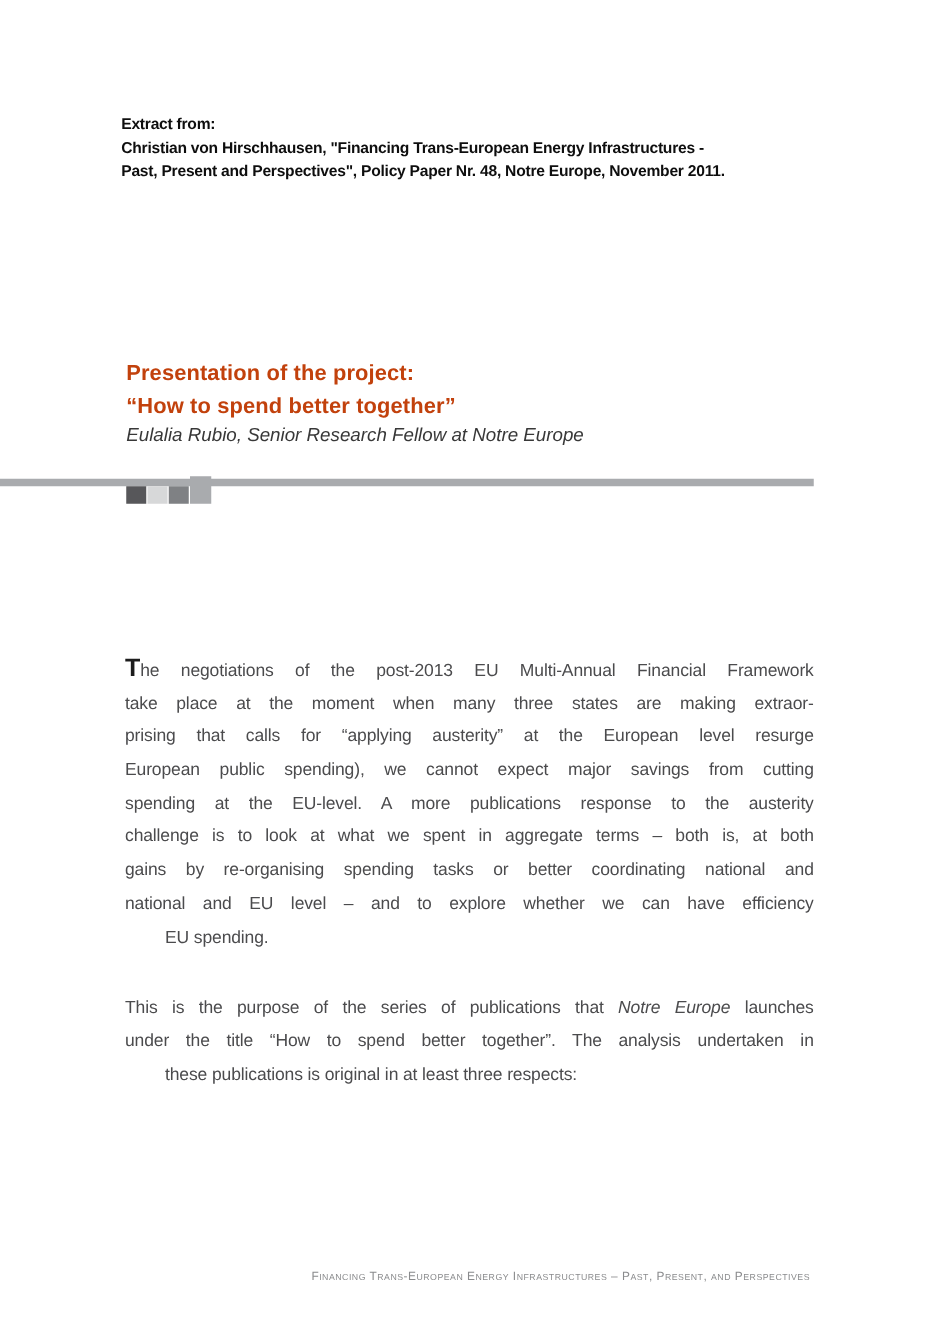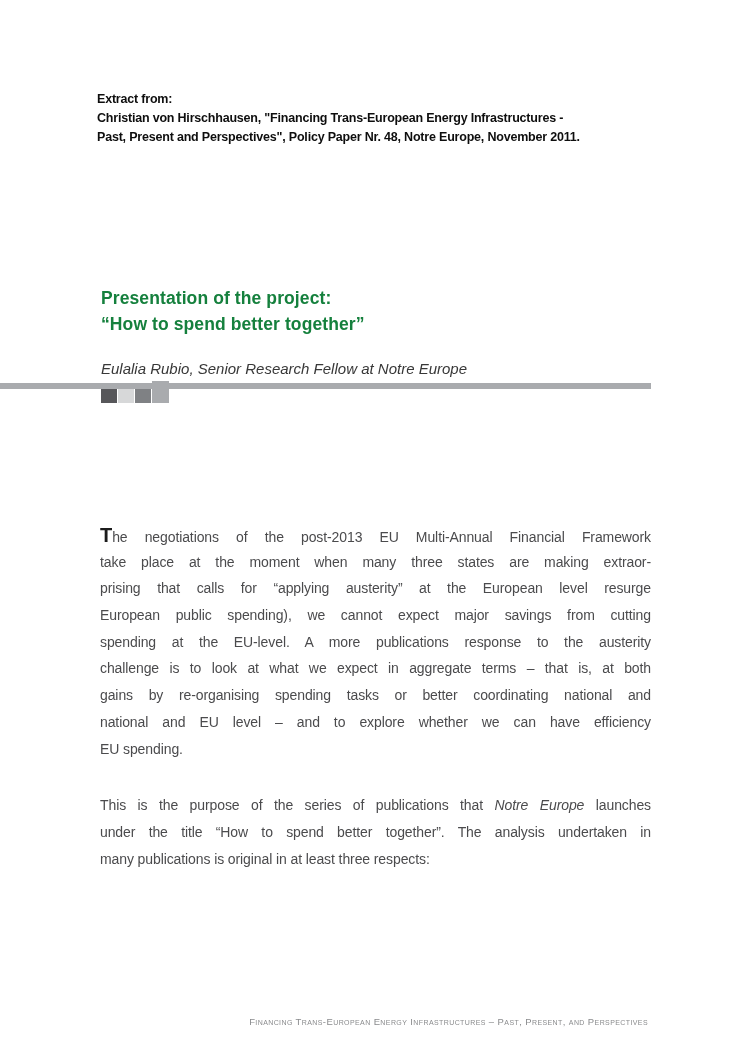--- a/index.html
+++ b/index.html
@@ -32,33 +32,32 @@
   
   .title-block {
     position: absolute;
     left: 101px;
     top: 285px;
     width: 545px;
     font-size: 17.5px;
     font-weight: bold;
     line-height: 26px;
     letter-spacing: 0.1px;
-    color: #15803d;
+    color: #c2410c;
     margin: 0;
   }
   .subtitle {
     position: absolute;
     left: 101px;
     top: 339px;
     width: 545px;
     font-size: 15px;
     font-style: italic;
     line-height: 20px;
     color: #383838;
-    margin-top: 20px;
   }
 
   
   .bar {
     position: absolute;
     left: 0;
     top: 383px;
     width: 651px;
     height: 6px;
   }
@@ -81,20 +80,21 @@
   }
   .jline {
     text-align: justify;
     text-align-last: justify;
     height: 26.7px;
     overflow: hidden;
     white-space: normal;
   }
   .jline.last {
     text-align-last: left;
+    margin-left: 32px;
   }
   .para2 { margin-top: 30px; }
   .dropcap {
     font-weight: bold;
     font-size: 20px;
     color: #1c1c1c;
   }
   .italic { font-style: italic; }
 
   
@@ -135,29 +135,29 @@
 
   <div class="body-text">
     <div class="para1">
       <div class="jline">
         <span class="dropcap">T</span><span>he negotiations of the post-2013 EU Multi-Annual Financial Framework</span>
       </div>
       <div class="jline">take place at the moment when many three states are making extraor-</div>
       <div class="jline">prising that calls for “applying austerity” at the European level resurge</div>
       <div class="jline">European public spending), we cannot expect major savings from cutting</div>
       <div class="jline">spending at the EU-level. A more publications response to the austerity</div>
-      <div class="jline">challenge is to look at what we expect in aggregate terms – that is, at both</div>
+      <div class="jline">challenge is to look at what we spent in aggregate terms – both is, at both</div>
       <div class="jline">gains by re-organising spending tasks or better coordinating national and</div>
       <div class="jline">national and EU level – and to explore whether we can have efficiency</div>
       <div class="jline last">EU spending.</div>
     </div>
     <div class="para2">
       <div class="jline">
         <span>This is the purpose of the series of publications that </span><span class="italic">Notre Europe</span><span> launches</span>
       </div>
       <div class="jline">under the title “How to spend better together”. The analysis undertaken in</div>
-      <div class="jline last">many publications is original in at least three respects:</div>
+      <div class="jline last">these publications is original in at least three respects:</div>
     </div>
   </div>
 
   <div class="footer">Financing Trans-European Energy Infrastructures – Past, Present, and Perspectives</div>
 
 </div>
 
 </body></html>

